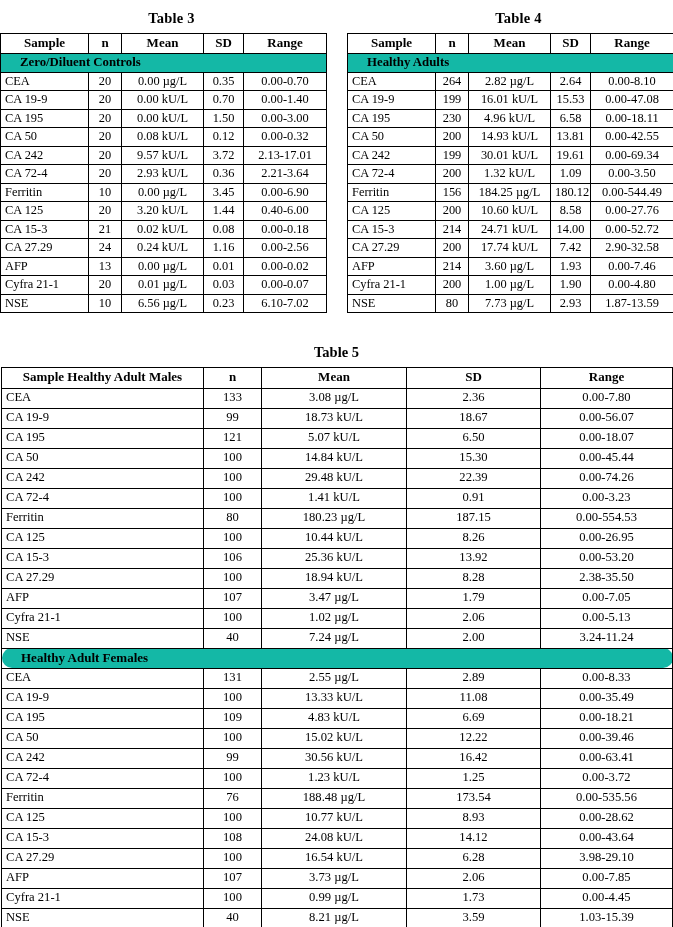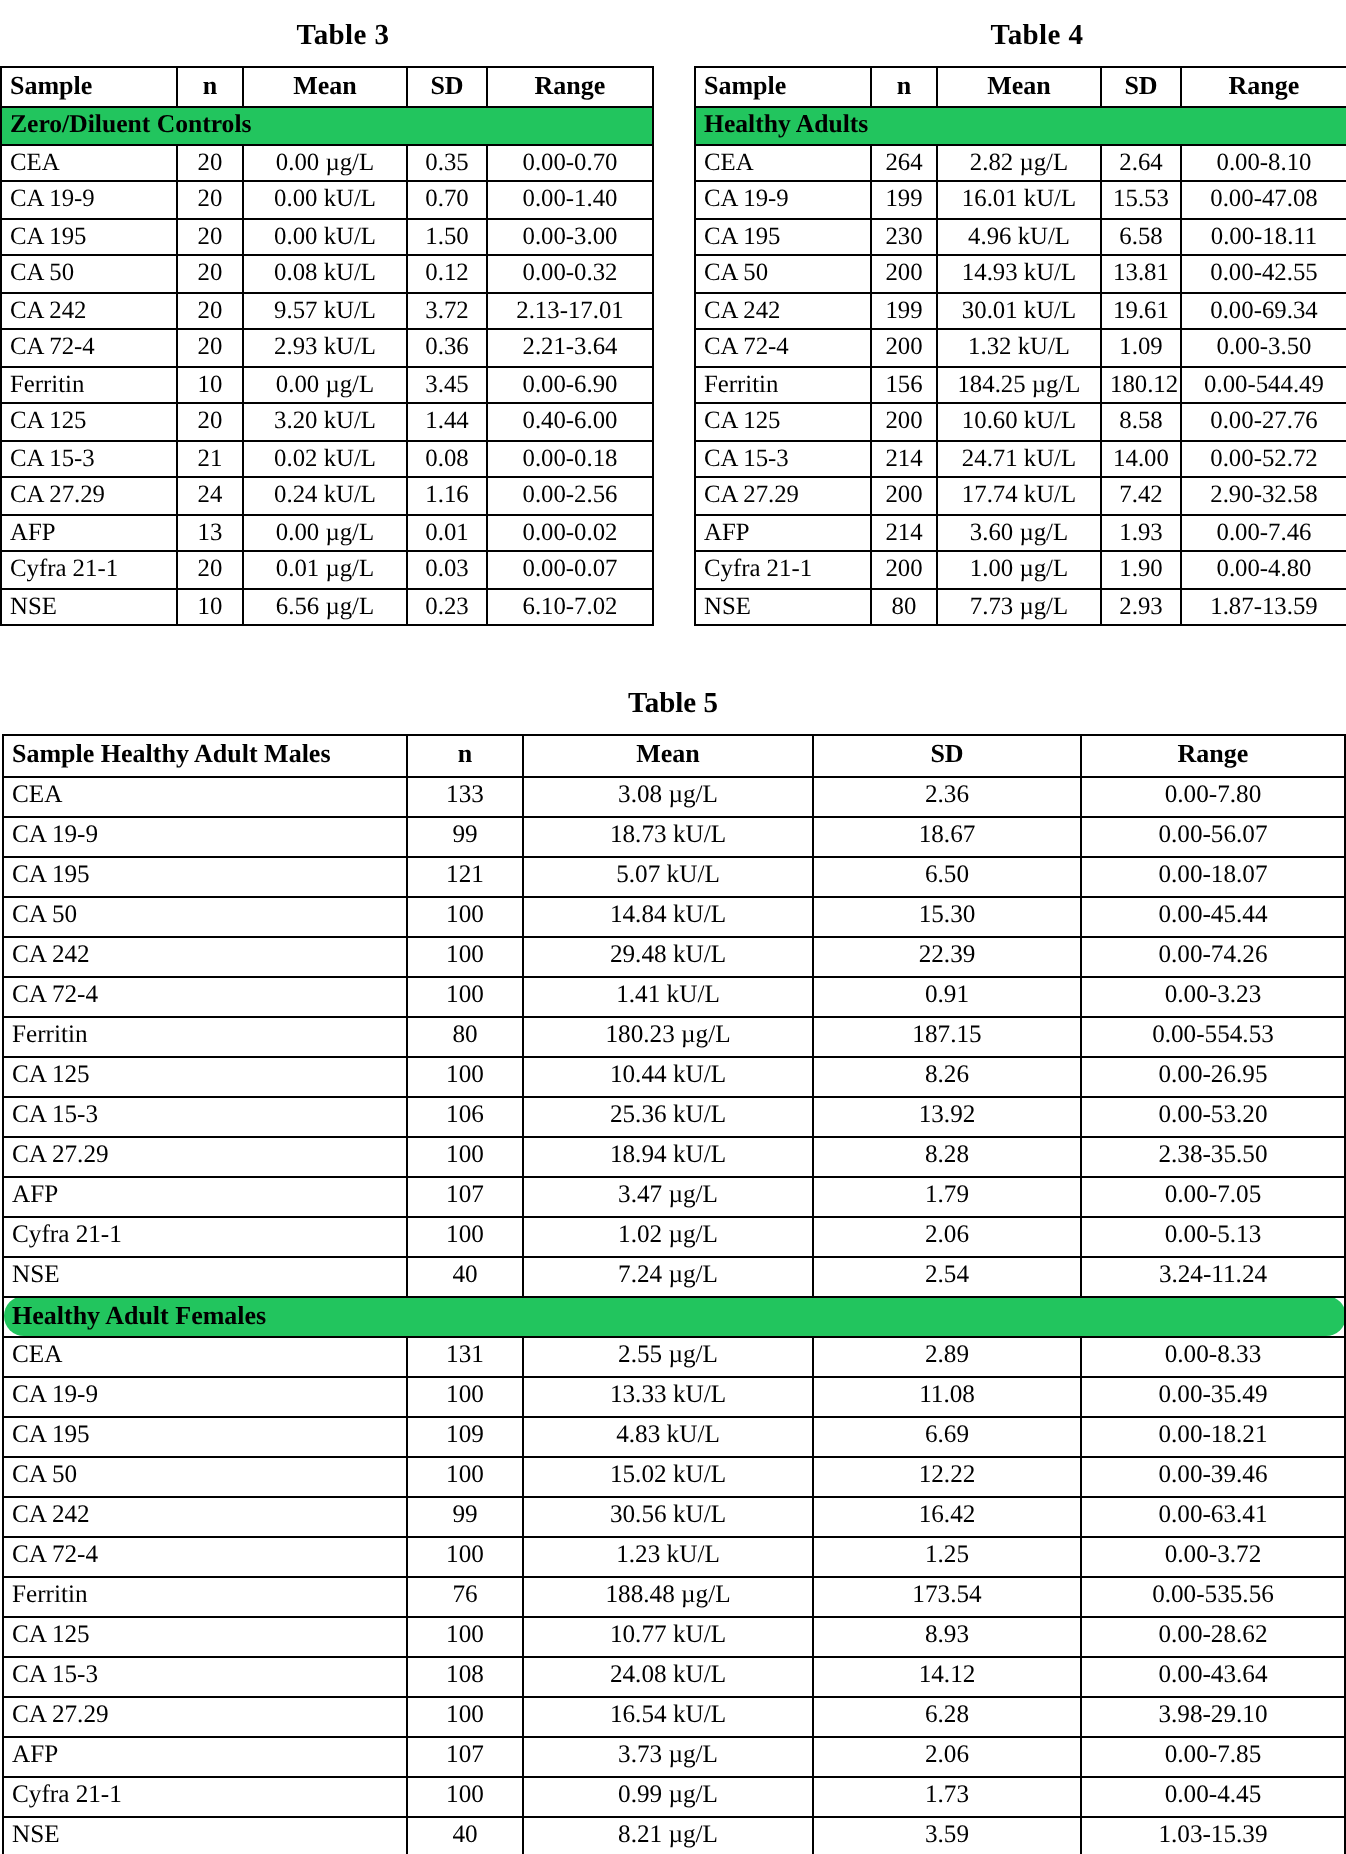--- a/index.html
+++ b/index.html
@@ -59,29 +59,29 @@
     white-space: nowrap;
     overflow: hidden;
   }
   table.rt thead th {
     font-weight: bold;
     text-align: center;
     font-size: 13px;
     height: 20px;
   }
   table.rt thead th.lead {
-    text-align: left;
+    text-align: center;
   }
   tr.section td {
-    background: #22c55e;
+    background: #14b8a6;
     font-weight: bold;
     text-align: left;
     font-size: 12.8px;
     height: 19px;
-    padding-left: 4px;
+    padding-left: 19px;
   }
   td.c-sample { text-align: left; padding-left: 5px; }
   td.c-n      { text-align: center; }
   td.c-mean   { text-align: center; }
   td.c-sd     { text-align: center; }
   td.c-range  { text-align: center; }
 
   
   table.small { width: 326px; }
   table.small col.w-sample { width: 88px; }
@@ -462,21 +462,21 @@
             <td class="c-sample">Cyfra 21-1</td>
             <td class="c-n">100</td>
             <td class="c-mean">1.02 µg/L</td>
             <td class="c-sd">2.06</td>
             <td class="c-range">0.00-5.13</td>
           </tr>
           <tr>
             <td class="c-sample">NSE</td>
             <td class="c-n">40</td>
             <td class="c-mean">7.24 µg/L</td>
-            <td class="c-sd">2.54</td>
+            <td class="c-sd">2.00</td>
             <td class="c-range">3.24-11.24</td>
           </tr>
         </tbody>
       <tbody>
         <tr class="section">
           <td colspan="5">Healthy Adult Females</td>
         </tr>
       <tr>
             <td class="c-sample">CEA</td>
             <td class="c-n">131</td>

